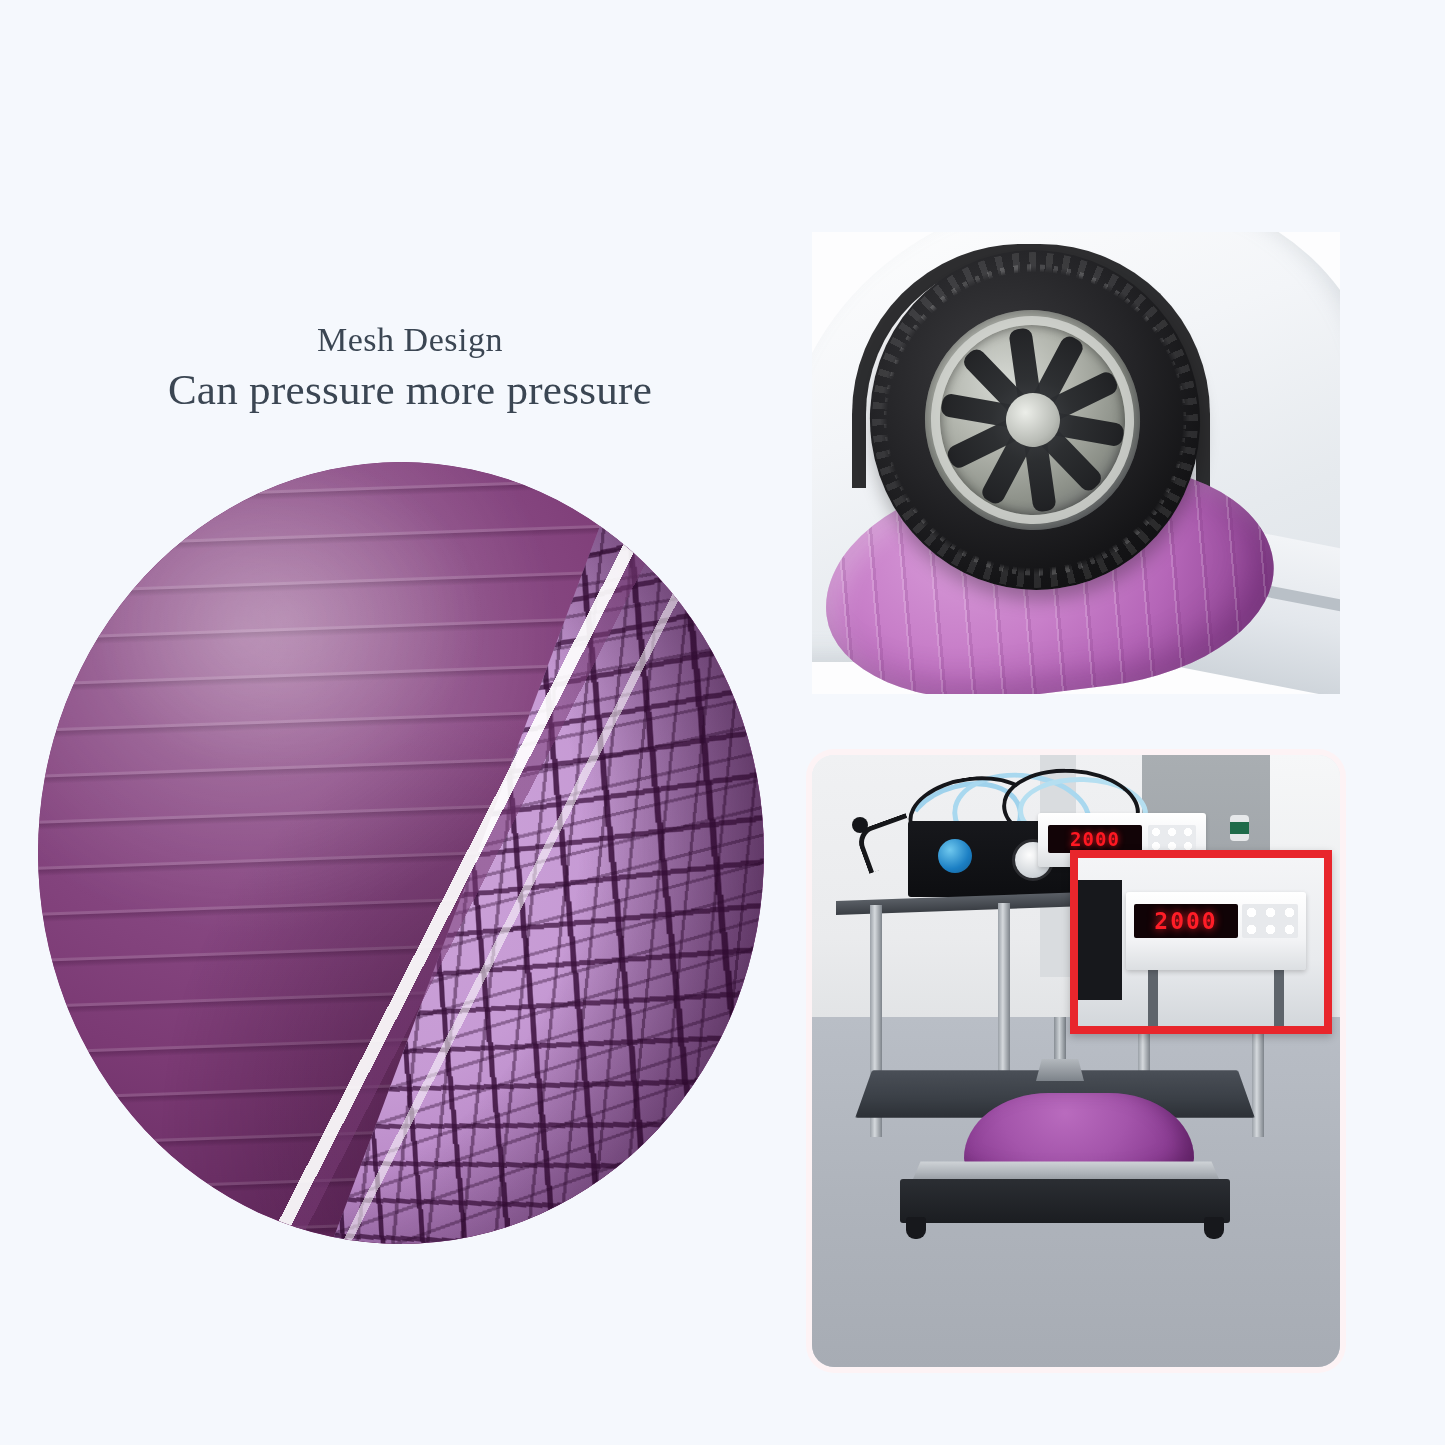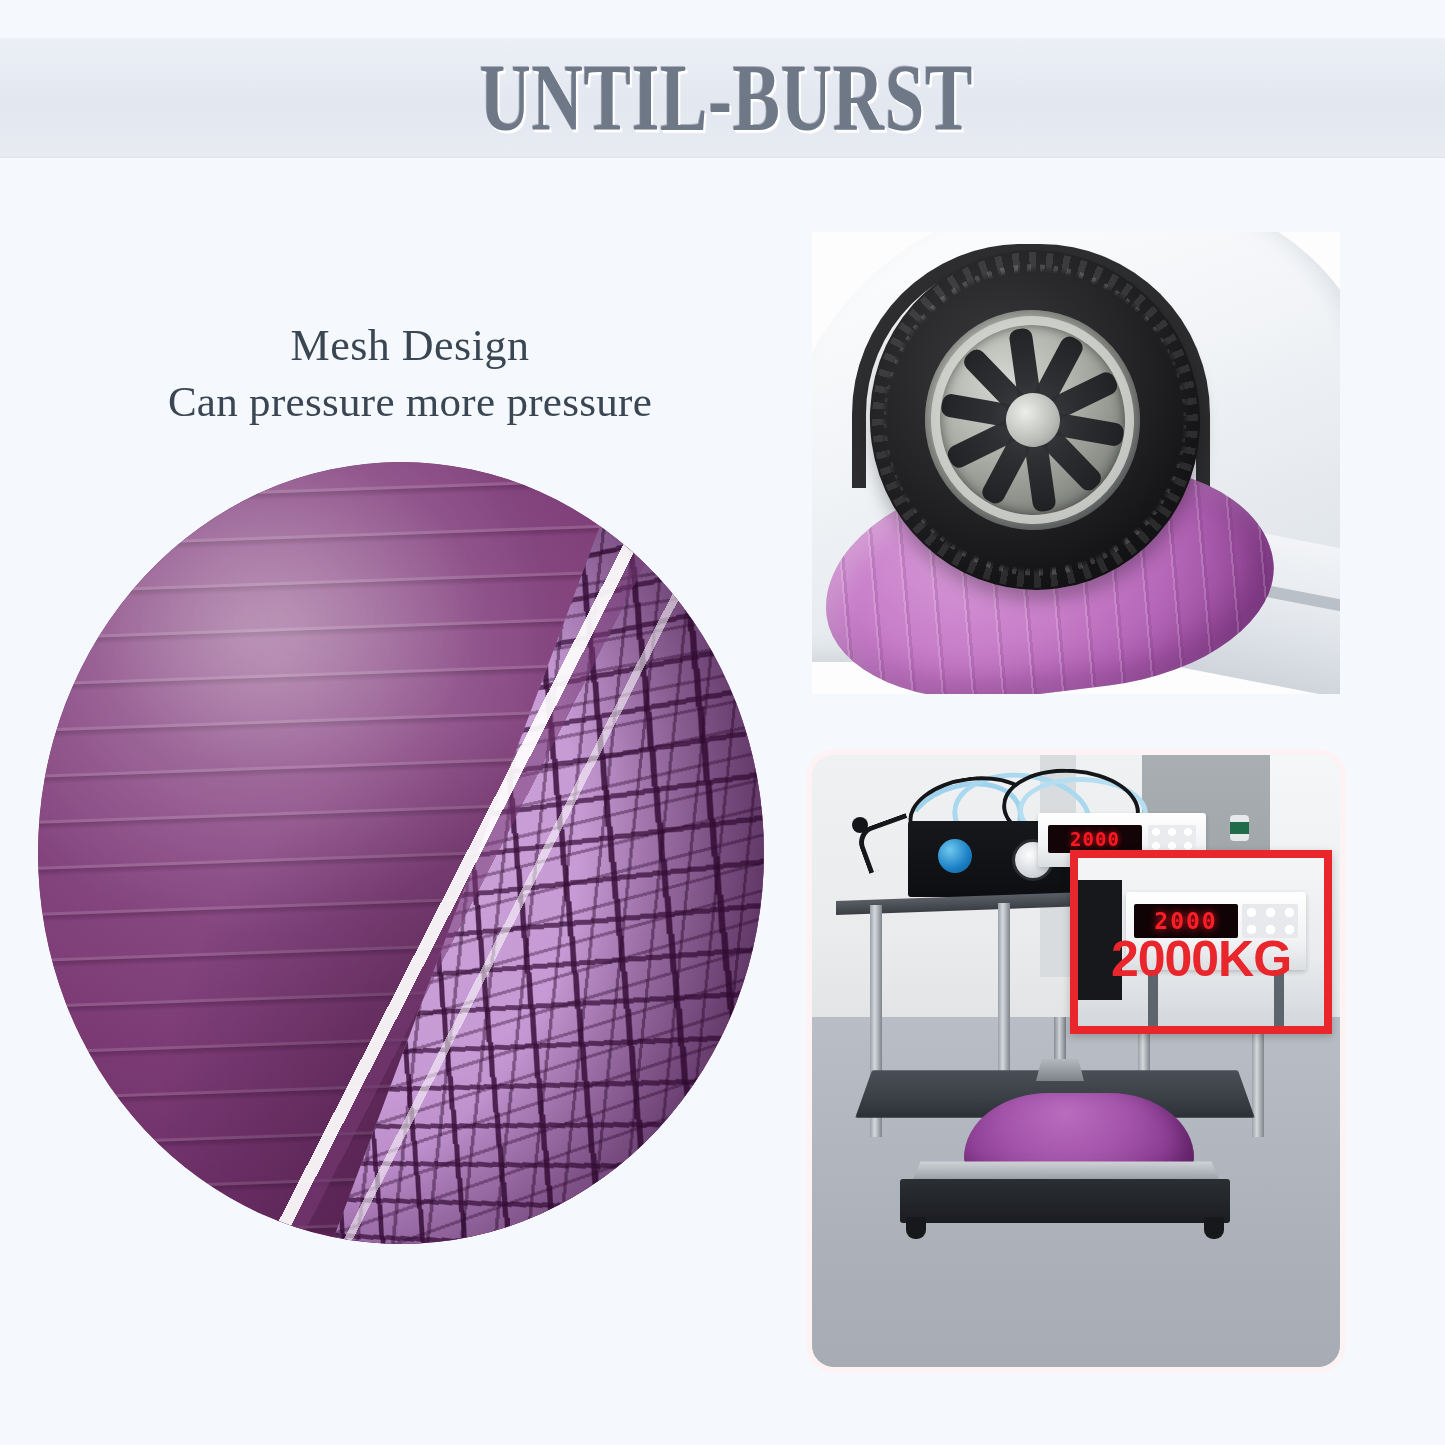--- a/index.html
+++ b/index.html
@@ -34,21 +34,21 @@
     padding-left:10px;
     user-select:none;
   }
 
   
   .caption{
     position:absolute;left:60px;top:318px;width:700px;
     text-align:center;color:#3b4653;
     font-family:"Liberation Serif",serif;
   }
-  .caption .line1{font-size:44px;line-height:1.28;letter-spacing:.5px;}
+  .caption .line1{font-size:34px;line-height:1.28;letter-spacing:.5px;}
   .caption .line2{font-size:43px;line-height:1.28;letter-spacing:.3px;}
 
   
   .ball-wrap{position:absolute;left:38px;top:462px;width:726px;height:782px;}
   .ball{position:absolute;inset:0;border-radius:50%;overflow:hidden;
         background:#77306f;}
   
   .shell{
     position:absolute;inset:0;border-radius:50%;
     background:
@@ -315,23 +315,20 @@
     color:#e8262c;letter-spacing:-1px;}
   .inset-leg{position:absolute;width:10px;background:#5e646b;}
   .inset-leg1{left:70px;top:112px;height:56px;}
   .inset-leg2{left:196px;top:112px;height:56px;}
 </style>
 </head>
 <body>
 
 <div class="page">
 
-  <div class="header-band">
-    <div class="header-title">UNTIL-BURST</div>
-  </div>
 
   <div class="caption">
     <div class="line1">Mesh Design</div>
     <div class="line2">Can pressure more pressure</div>
   </div>
 
   <div class="ball-wrap">
     <div class="ball">
       <div class="shell"></div>
       <div class="shell-ribs"></div>
@@ -428,17 +425,16 @@
       <div class="inset-bg"></div>
       <div class="inset-black"></div>
       <div class="inset-leg inset-leg1"></div>
       <div class="inset-leg inset-leg2"></div>
       <div class="inset-panel">
         <div class="inset-led">
           <span class="inset-led-text">2000</span>
         </div>
         <div class="inset-keys"></div>
       </div>
-      <div class="inset-label">2000KG</div>
     </div>
   </div>
 
 </div>
 
 </body></html>

